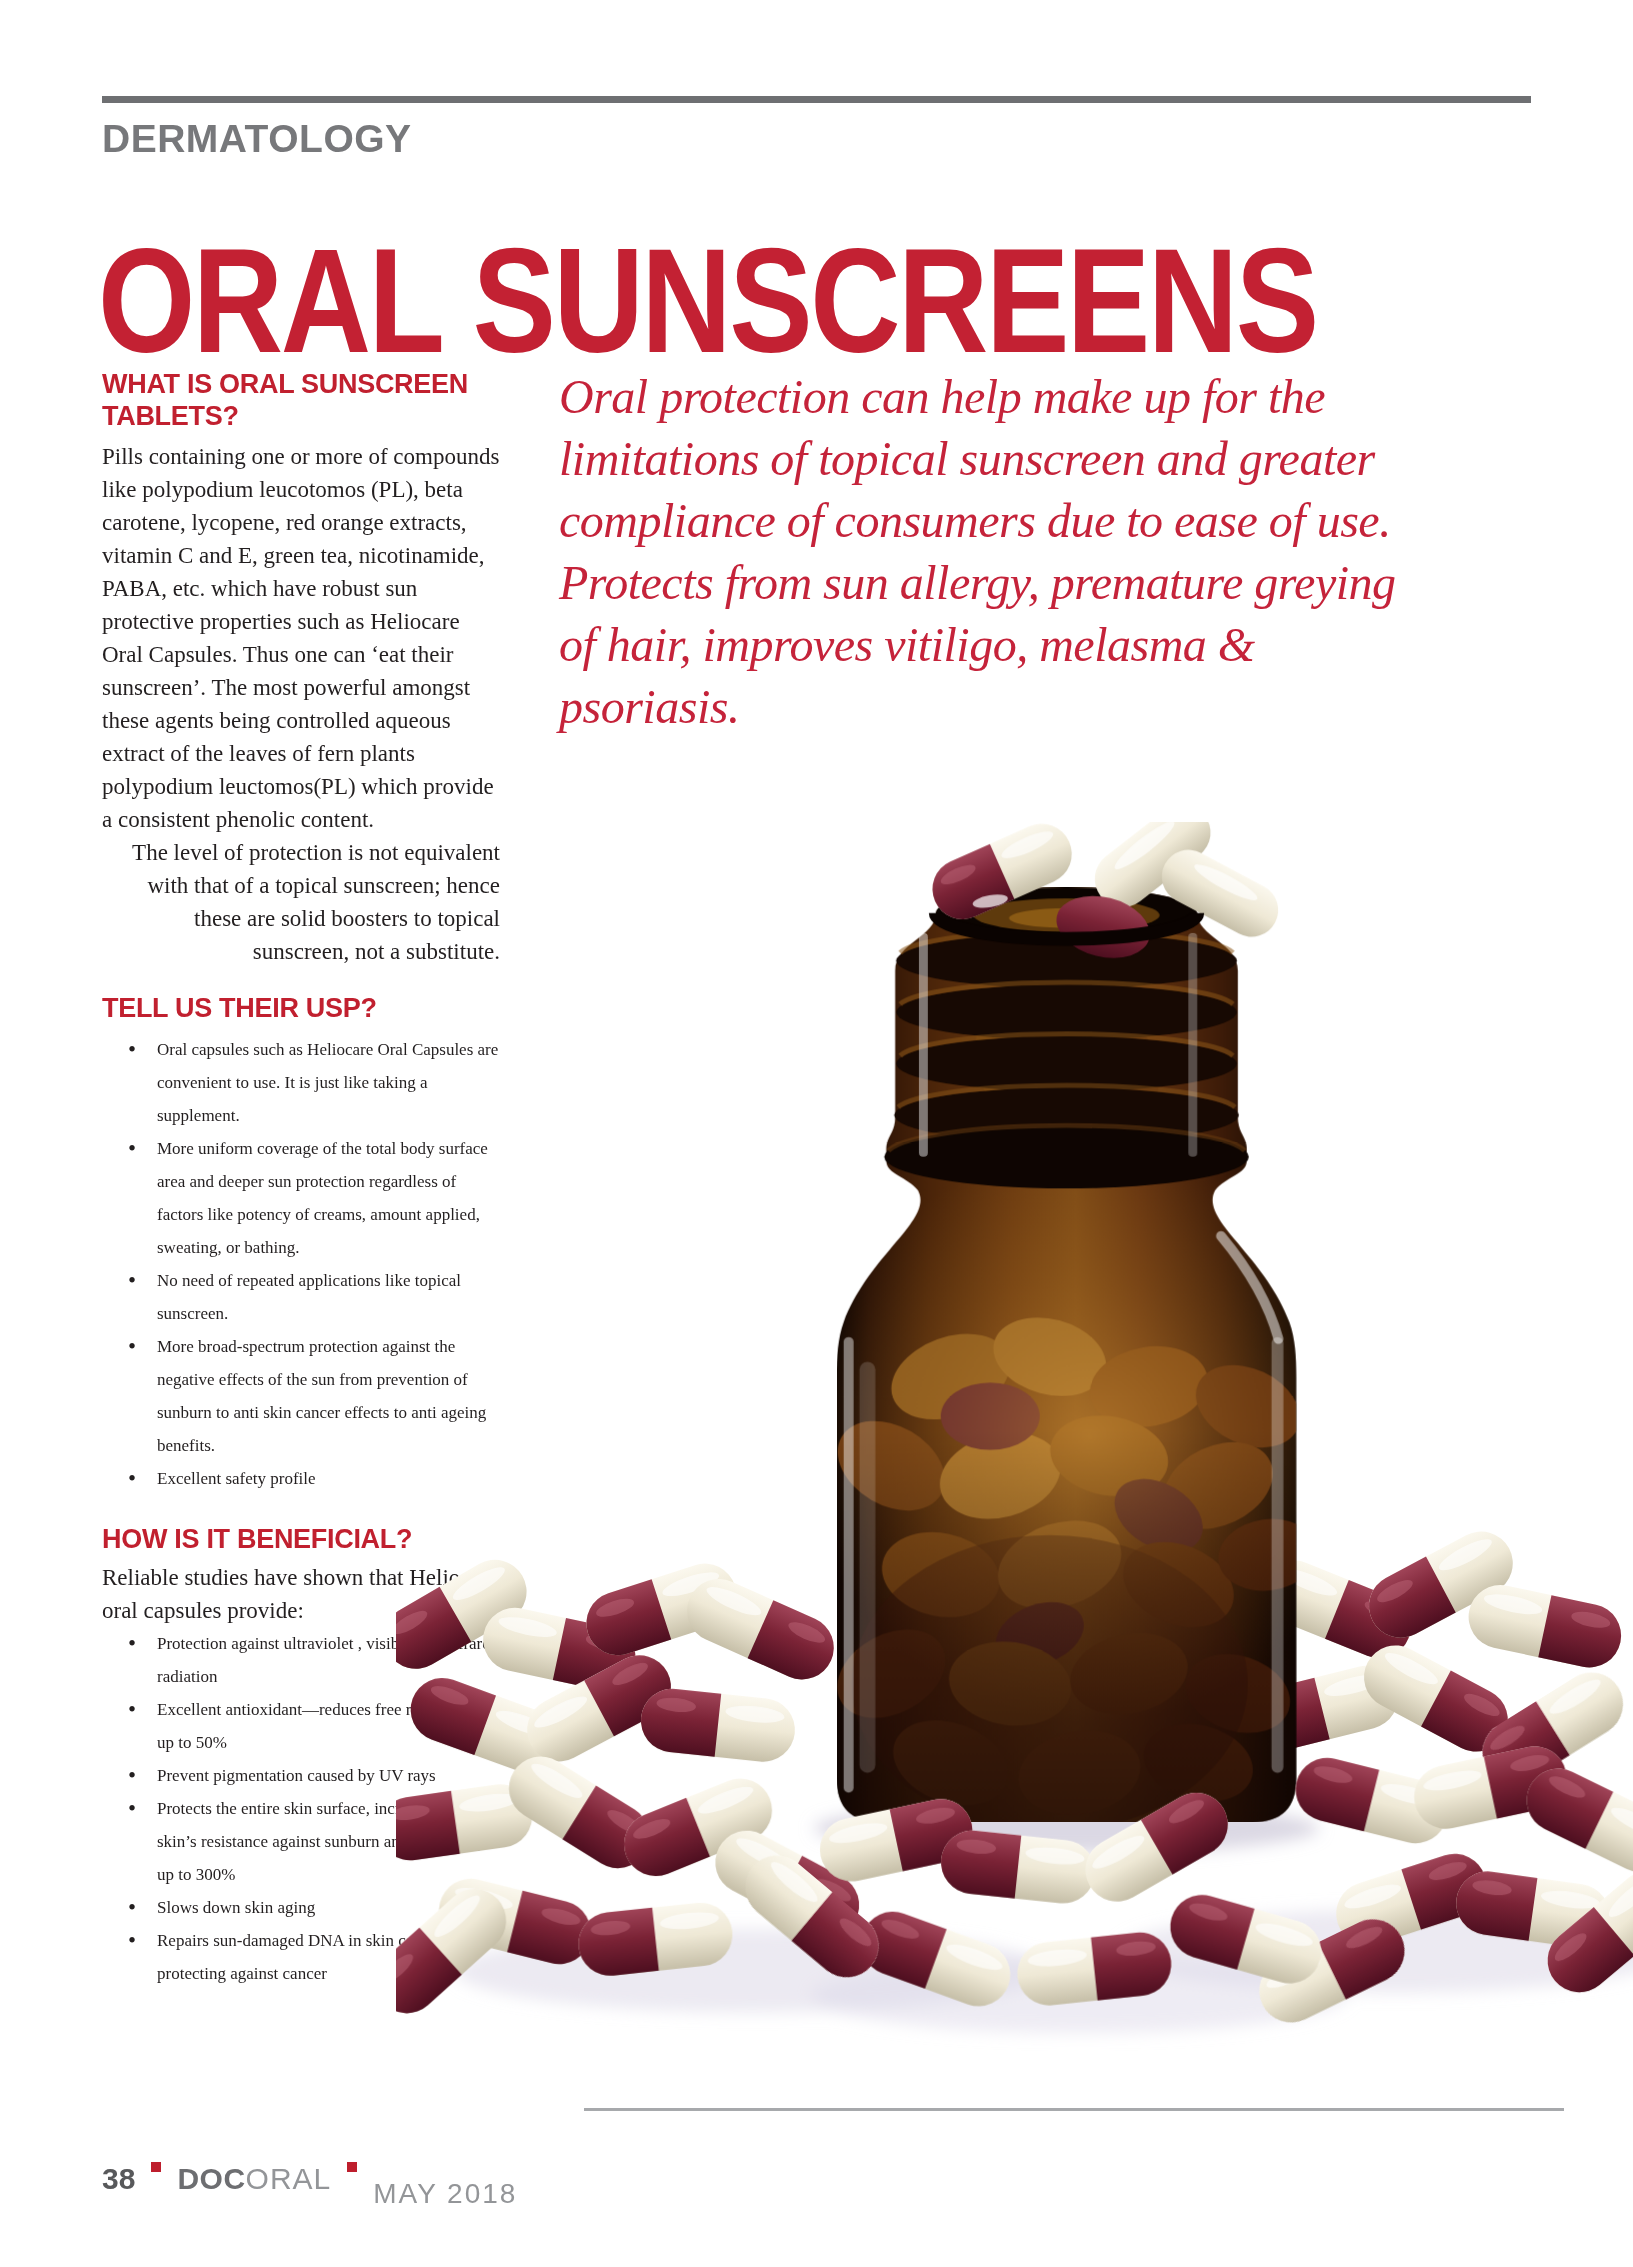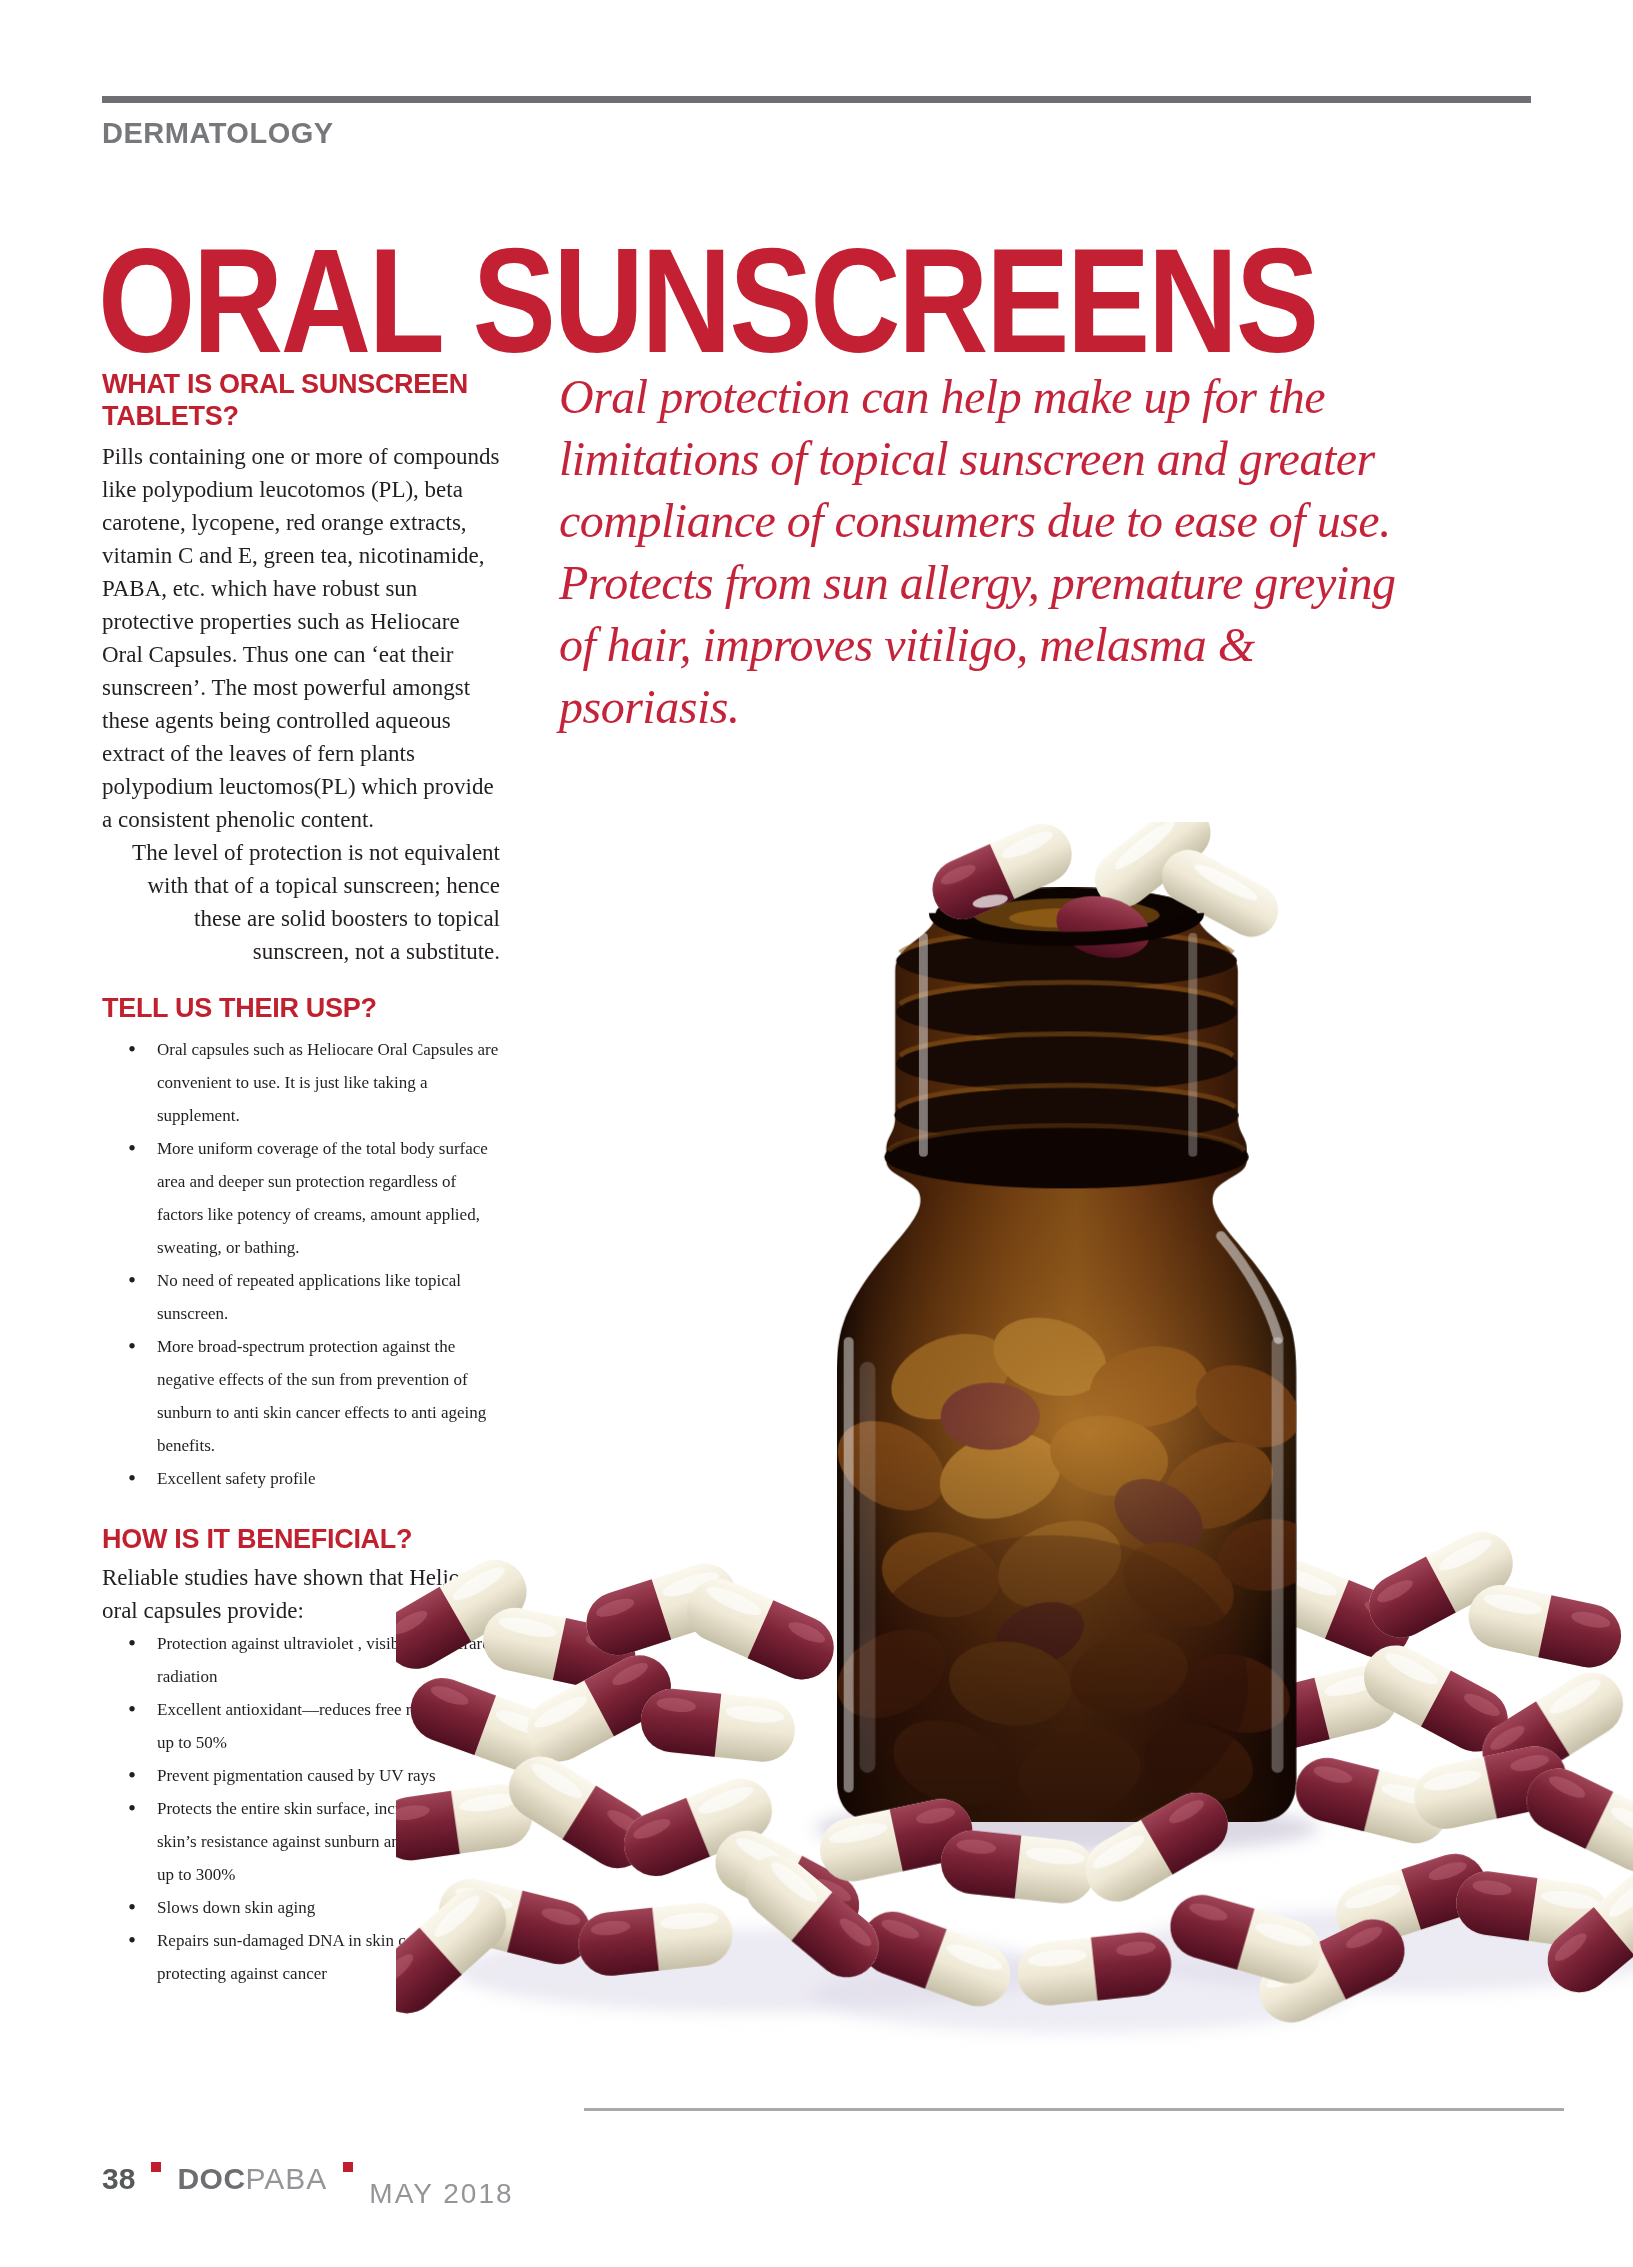--- a/index.html
+++ b/index.html
@@ -5,21 +5,21 @@
   html,body{margin:0;padding:0;}
   body{
     width:1634px;height:2267px;position:relative;background:#ffffff;
     font-family:"Liberation Sans",sans-serif;overflow:hidden;
     -webkit-font-smoothing:antialiased;
   }
   .abs{position:absolute;}
 
   .top-rule{left:102px;top:96px;width:1429px;height:7px;background:#6e6f72;}
   .kicker{
-    left:102px;top:117px;font-size:29px;font-weight:bold;color:#77787b;
+    left:102px;top:117px;font-size:39px;font-weight:bold;color:#77787b;
     letter-spacing:0.5px;
   }
   .headline{
     left:98px;top:226px;font-size:149px;font-weight:bold;color:#c32133;
     letter-spacing:-3px;white-space:nowrap;line-height:1;
     transform:scaleX(.84);transform-origin:0 0;
   }
 
   .leftcol{left:102px;top:368px;width:398px;color:#231f20;}
   .leftcol h2{
@@ -267,17 +267,17 @@
     <use href="#cap" transform="translate(858 1128) rotate(16)"></use>
     <use href="#cap" transform="translate(420 1105) rotate(40) scale(-1,1)"></use>
   </g>
 </svg>
 
 <div class="abs bottom-rule"></div>
 
 <div class="abs footer">
   <span class="pgnum">38</span>
   <span class="sq"></span>
-  <span class="brand"><b>DOC</b><span>PABA</span></span>
+  <span class="brand"><b>DOC</b><span>ORAL</span></span>
   <span class="sq"></span>
   <span class="issue">MAY  2018</span>
 </div>
 
 
 </body></html>

